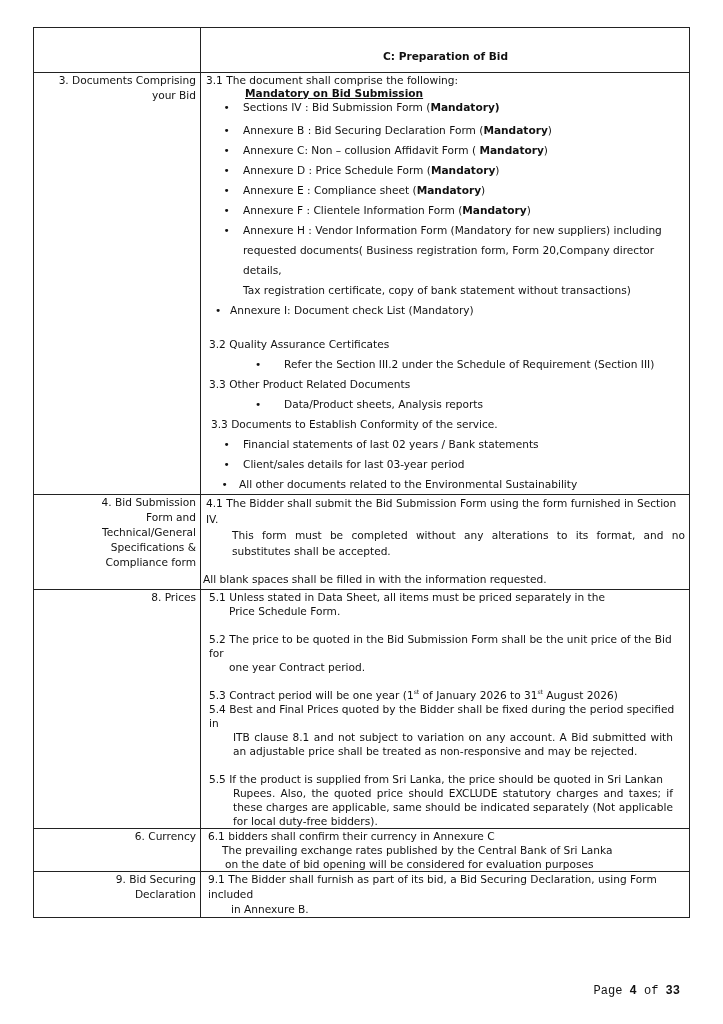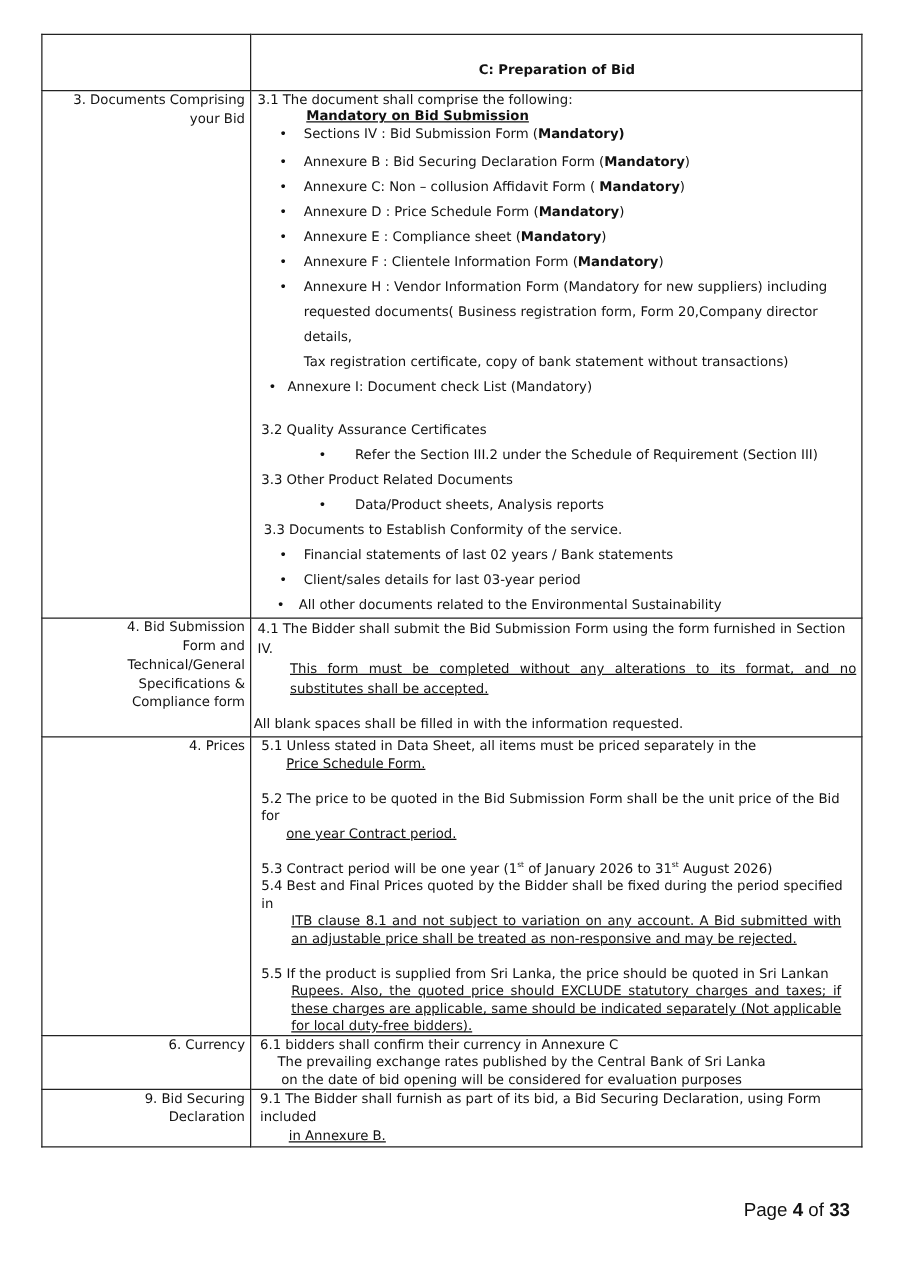--- a/index.html
+++ b/index.html
@@ -14,26 +14,26 @@
   .lbl-line { display: block; }
   .mand-head { font-weight: bold; text-decoration: underline; padding-left: 39px; display: block; line-height: 13px; }
   .bul { display: flex; line-height: 20px; }
   .bul .dot { width: 37px; text-align: center; flex: none; padding-left: 4px; box-sizing: border-box; }
   .bul .txt { flex: 1; }
   .bul.wide .dot { width: 78px; padding-left: 26px; }
   .bul.out .dot { width: 24px; padding-left: 0; }
   b.m { font-weight: bold; }
   .plain { display: block; line-height: 20px; }
   .p { display: block; }
-  .hang { padding-left: 23px; display: block; text-decoration: underline; }
+  .hang { padding-left: 23px; display: block; }
   .gap { display: block; height: 14px; }
   .gap2 { display: block; height: 12px; }
   sup { font-size: 6px; line-height: 0; }
   .justify { text-align: justify; }
-  .footer { position: absolute; right: 43px; top: 960px; font-family: Liberation Sans, sans-serif; font-size: 15px; }
+  .footer { position: absolute; right: 43px; top: 984px; font-family: Liberation Mono, monospace; font-size: 12px; }
   .footer b { font-weight: bold; }
 </style>
 </head>
 <body>
 
 <div class="page">
 <table class="itb">
   <tbody>
         <tr class="hdr-row">
     <td class="lab"></td>
@@ -124,21 +124,21 @@
     <td class="con" style="line-height:16px">
       <span class="p">4.1 The Bidder shall submit the Bid Submission Form using the form furnished in Section IV.</span>
       <span class="hang justify" style="padding-left:26px">This form must be completed without any alterations to its format, and no substitutes shall be accepted.</span>
       <span class="gap2"></span>
       <span class="p" style="margin-left:-3px;padding-bottom:2px">All blank spaces shall be filled in with the information requested.</span>
     </td>
   </tr>
 
   <tr>
     <td class="lab">
-      <span class="lbl-line" style="padding-left:3px">4.  Prices</span>
+      <span class="lbl-line" style="padding-left:3px">8.  Prices</span>
     </td>
     <td class="con" style="line-height:14px;padding-left:8px !important">
       <span class="p">5.1 Unless stated in Data Sheet, all items must be priced separately in the</span>
       <span class="hang" style="padding-left:20px">Price Schedule Form.</span>
       <span class="gap"></span>
       <span class="p">5.2 The price to be quoted in the Bid Submission Form shall be the unit price of the Bid for</span>
       <span class="hang" style="padding-left:20px">one year Contract   period.</span>
       <span class="gap"></span>
       <span class="p"><span>5.3 Contract period will be one year (1</span><sup>st</sup><span> of January 2026 to 31</span><sup>st</sup><span> August 2026)</span></span>
       <span class="p">5.4 Best and Final Prices quoted by the Bidder shall be fixed during the period specified in</span>

